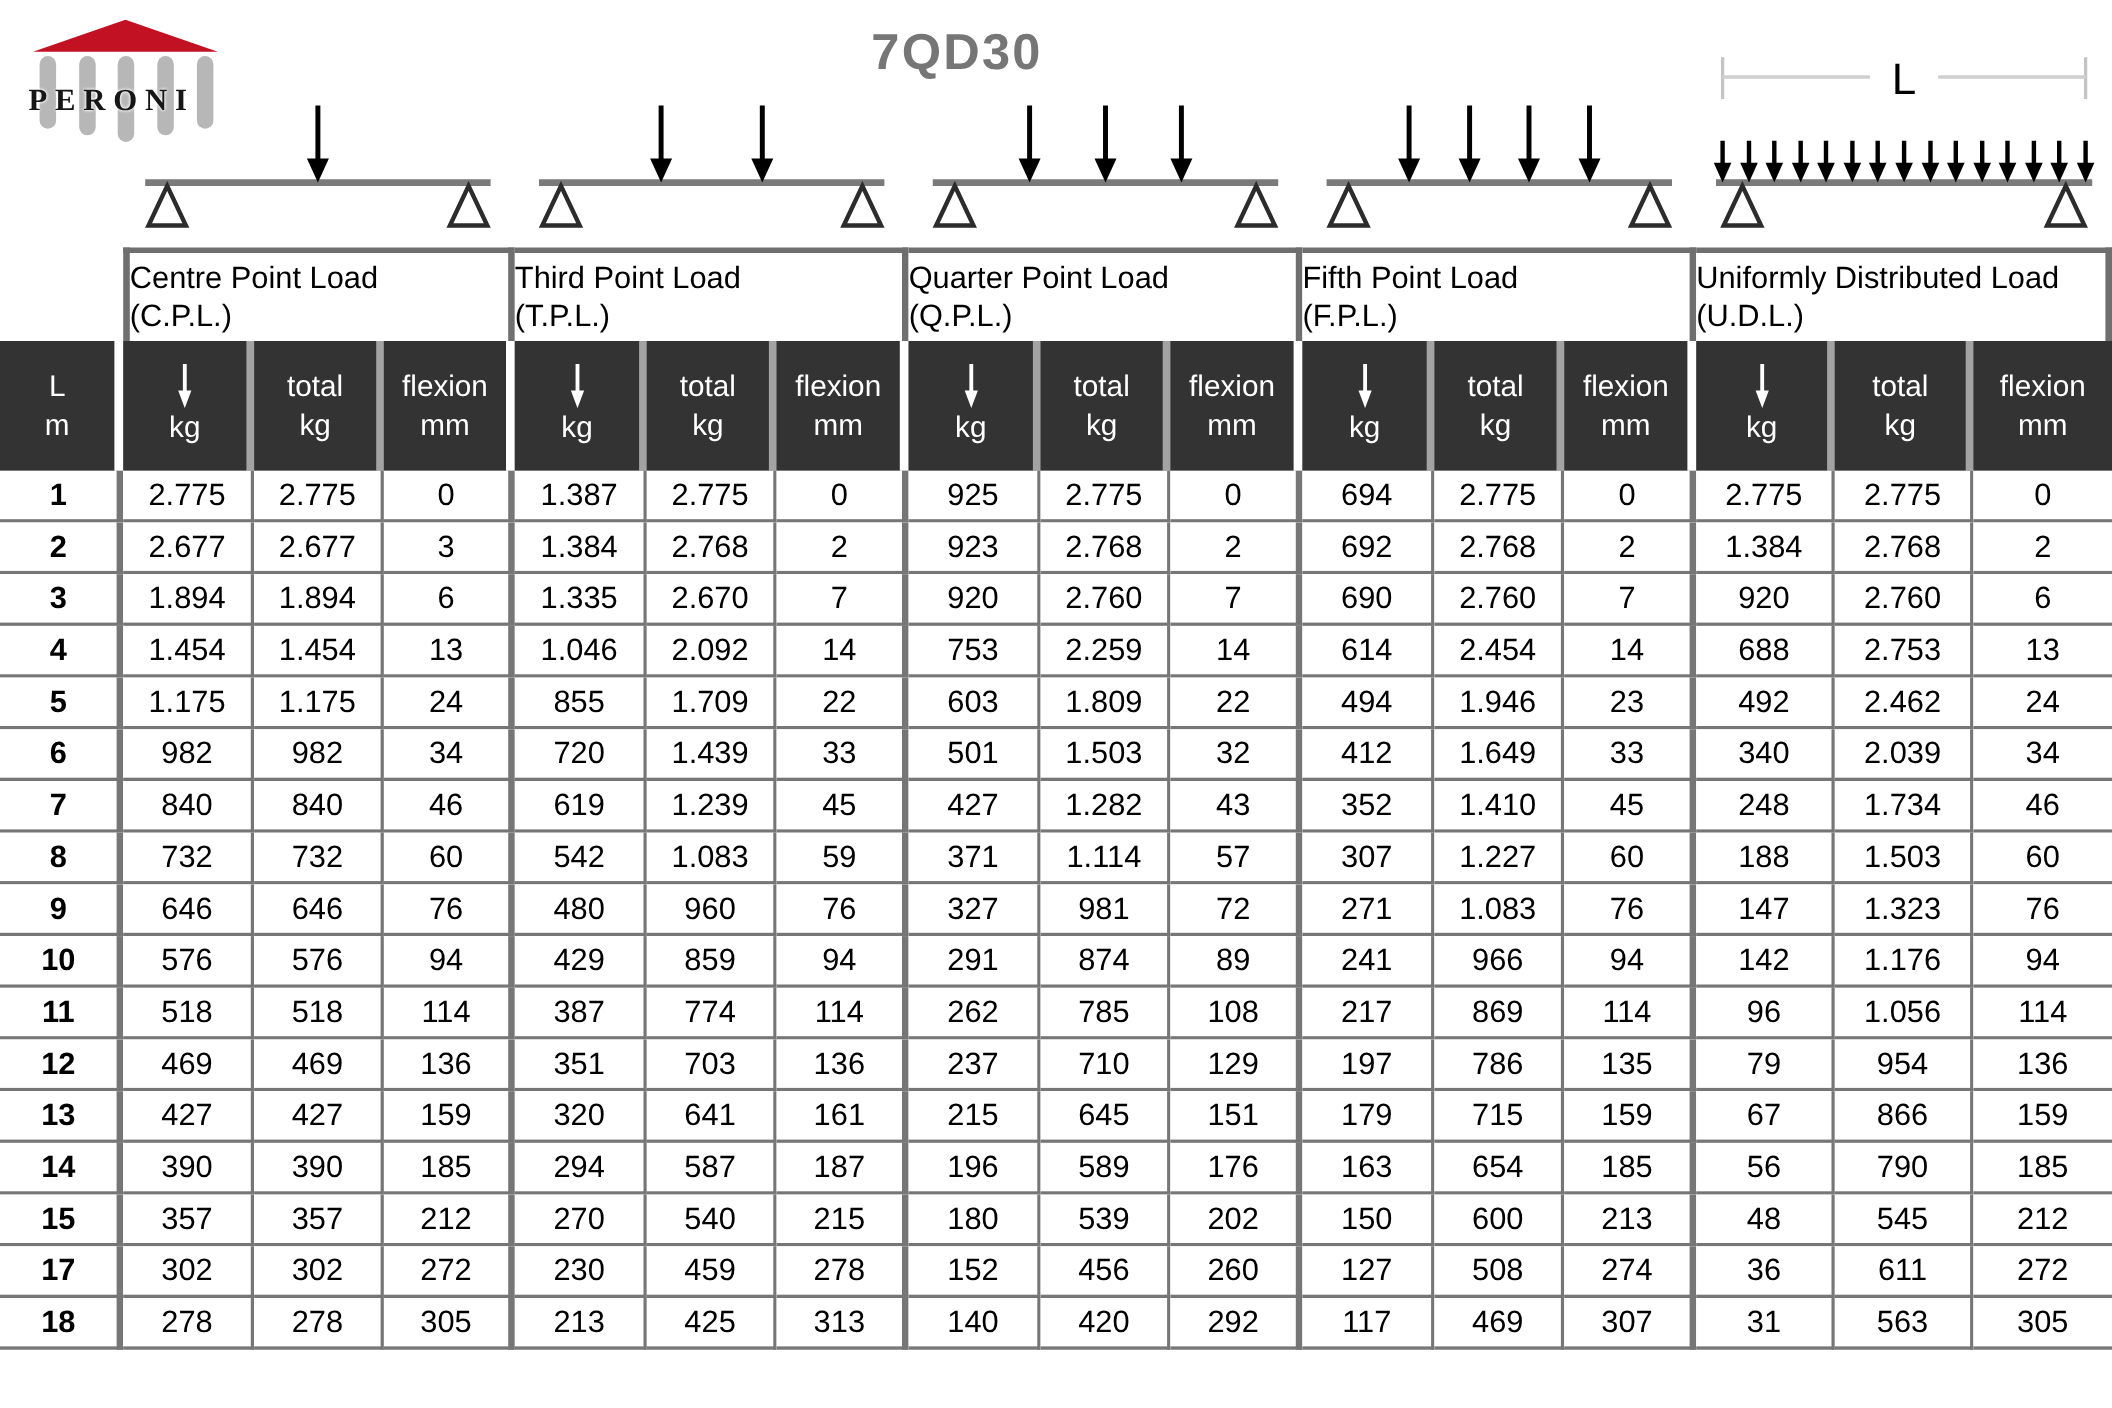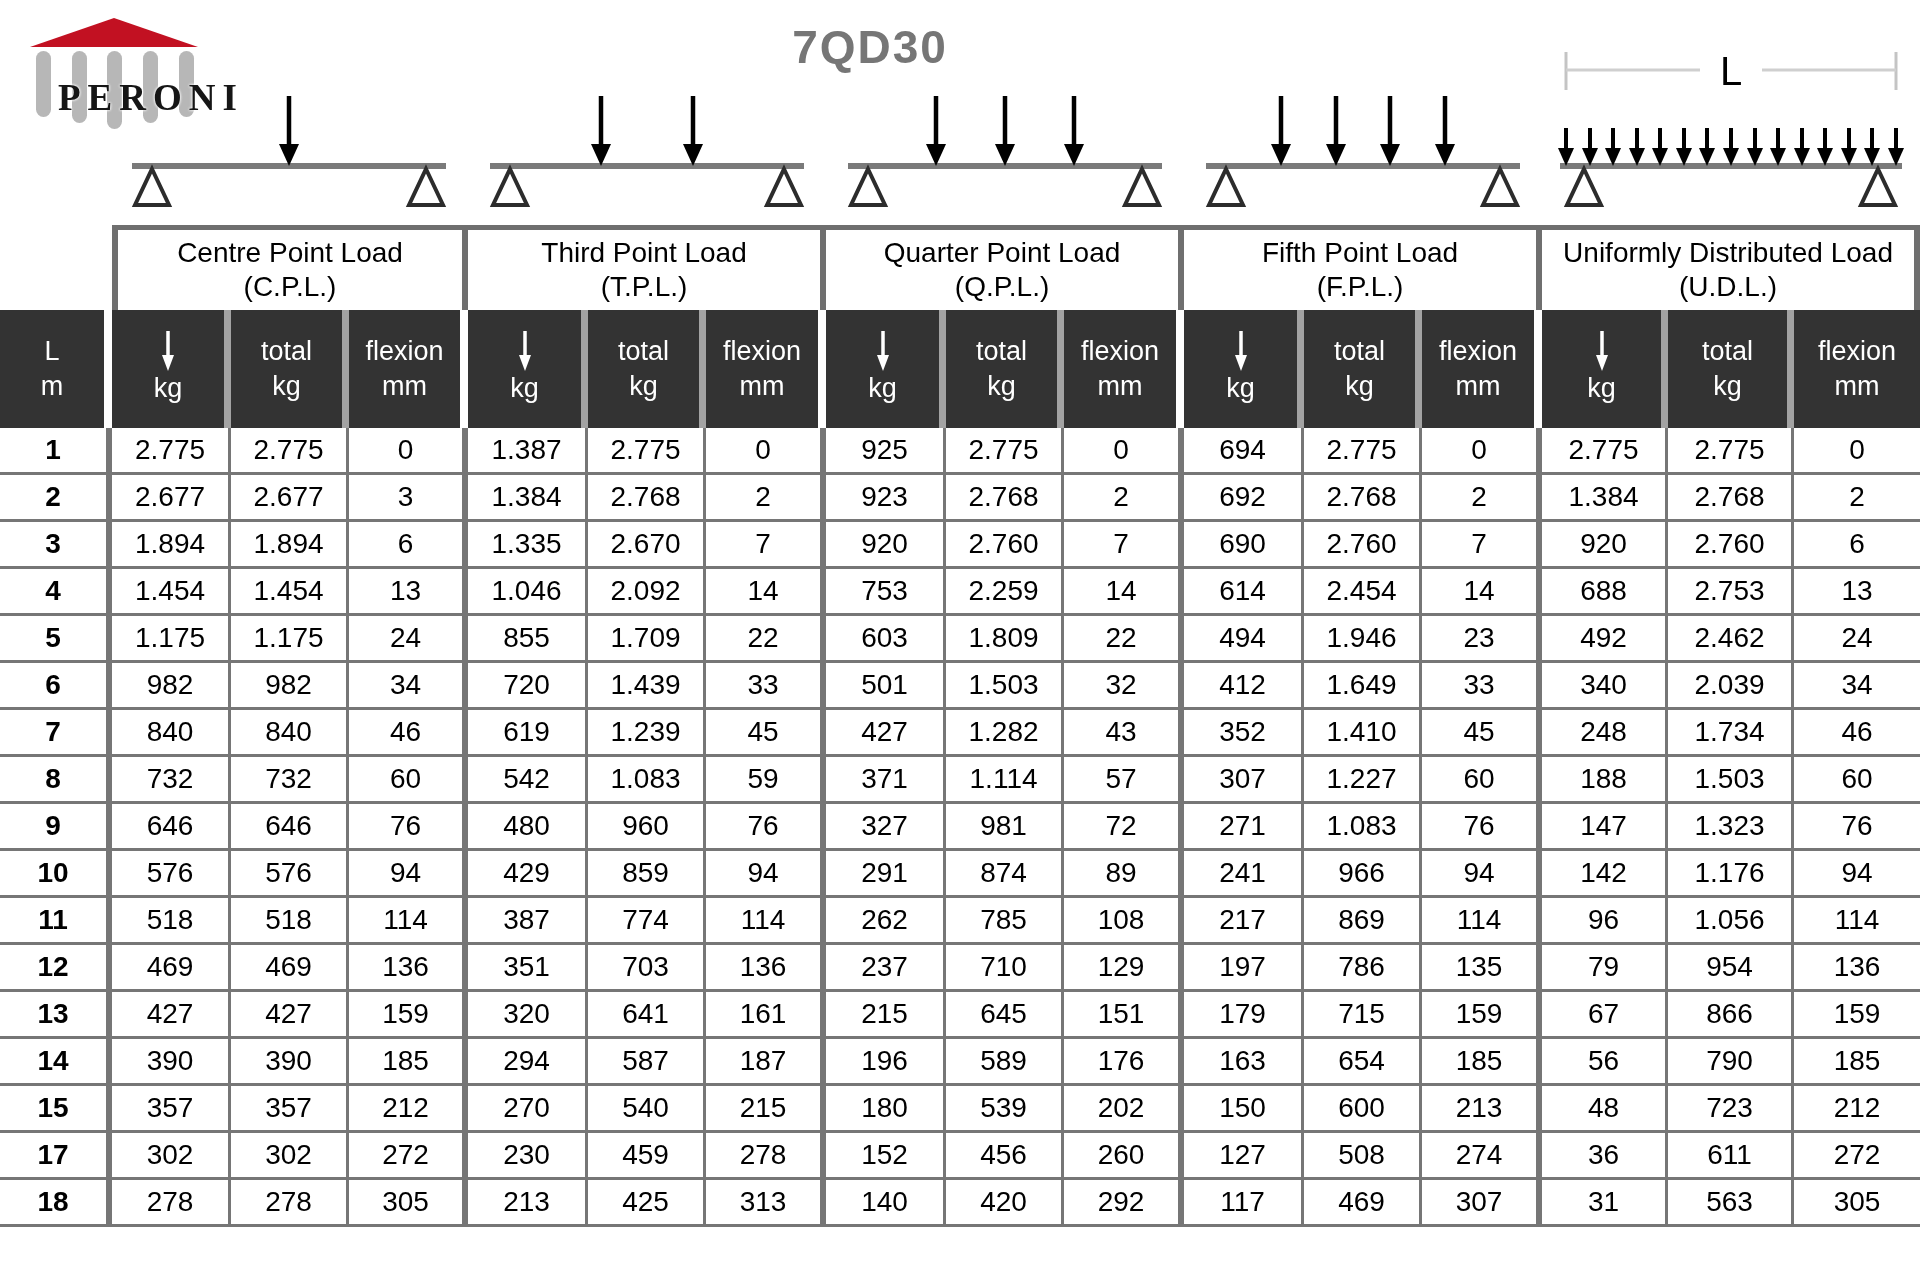--- a/index.html
+++ b/index.html
@@ -5,41 +5,41 @@
   html,body{margin:0;padding:0;}
   body{
     width:1920px;height:1280px;background:#ffffff;overflow:hidden;position:relative;
     font-family:"Liberation Sans",sans-serif;
   }
   
   .top-area{position:absolute;top:0;left:0;width:1920px;height:225px;}
   .logo{position:absolute;left:22px;top:4px;width:190px;height:125px;}
   .logo-text{
     position:absolute;left:4px;top:72px;width:190px;
-    font-family:"Liberation Serif",serif;font-weight:700;font-size:37px;color:#161616;
-    letter-spacing:7px;text-shadow:0 0 3px #fff,0 0 3px #fff;margin-left:32px;
+    font-family:"Liberation Serif",serif;font-weight:700;font-size:28px;color:#161616;
+    letter-spacing:7px;text-shadow:0 0 3px #fff,0 0 3px #fff;
   }
   .doc-title{
     position:absolute;top:20px;left:0;width:1740px;text-align:center;
     font-size:46px;font-weight:700;color:#767676;letter-spacing:2px;
   }
   .diagrams-svg{position:absolute;top:0;left:0;}
   
   table{
     position:absolute;top:225px;left:0;width:1920px;
     border-collapse:separate;border-spacing:0;table-layout:fixed;
   }
   td,th{box-sizing:border-box;padding:0;margin:0;}
   tr.ghead{height:85px;}
   tr.shead{height:118px;}
   tr.drow{height:47px;}
   .corner-top{background:#fff;border:none;}
   .ghd{
     background:#fff;border-top:5px solid #6f6f6f;border-right:6px solid #6f6f6f;
-    text-align:center;vertical-align:middle;font-size:28px;line-height:1.2;color:#000;font-weight:400;
+    vertical-align:middle;font-size:28px;line-height:1.2;color:#000;font-weight:400;
   }
   .ghd.gfirst{border-left:6px solid #6f6f6f;}
   .sh{
     background:#333333;color:#ffffff;border-right:7px solid #a3a3a3;
     text-align:center;vertical-align:middle;font-size:27px;font-weight:400;line-height:1.3;
   }
   .sh.gb{border-right:8px solid #ffffff;}
   .sh.last{border-right:none;}
   .sh .arr-wrap{height:40px;line-height:0;}
   .dc{
@@ -543,21 +543,21 @@
     <td class="dc">270</td>
     <td class="dc">540</td>
     <td class="dc gb">215</td>
     <td class="dc">180</td>
     <td class="dc">539</td>
     <td class="dc gb">202</td>
     <td class="dc">150</td>
     <td class="dc">600</td>
     <td class="dc gb">213</td>
     <td class="dc">48</td>
-    <td class="dc">723</td>
+    <td class="dc">545</td>
     <td class="dc last">212</td>
   </tr>
       <tr class="drow">
     <th class="rowL">17</th>
     <td class="dc">302</td>
     <td class="dc">302</td>
     <td class="dc gb">272</td>
     <td class="dc">230</td>
     <td class="dc">459</td>
     <td class="dc gb">278</td>

